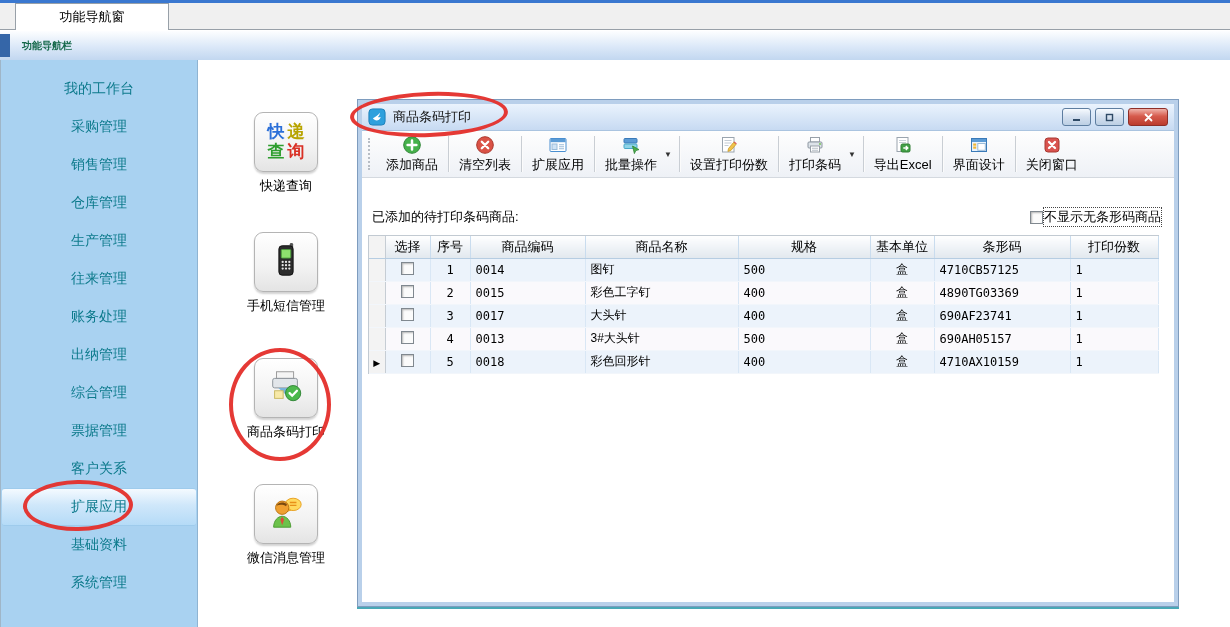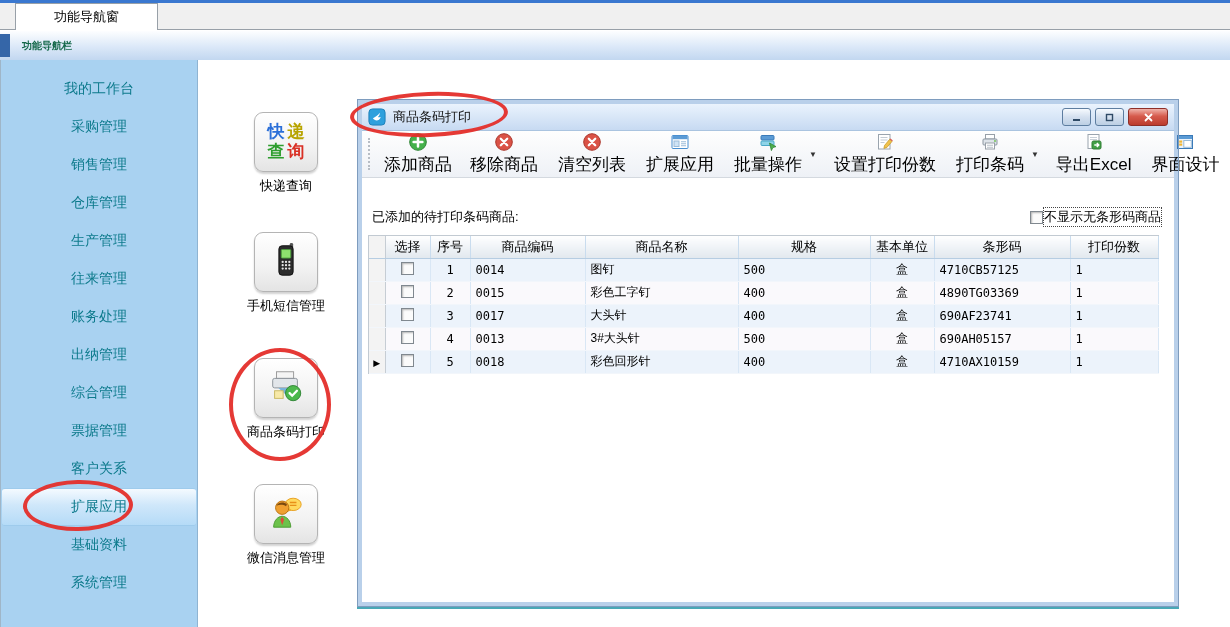--- a/index.html
+++ b/index.html
@@ -3,21 +3,21 @@
 <meta charset="utf-8">
 <style>
   * { margin:0; padding:0; box-sizing:border-box; }
   html,body { background:#ffffff; }
   body { font-family:"Liberation Sans","DejaVu Sans",sans-serif; }
   #app { position:relative; width:1230px; height:627px; background:#fff; overflow:hidden; }
 
   
   .topline { position:absolute; left:0; top:0; width:1230px; height:3px; background:#3a78d0; }
   .tabstrip { position:absolute; left:0; top:3px; width:1230px; height:27px; background:#f0f0f0; border-bottom:1px solid #98a0a8; }
-  .tab { position:absolute; left:15px; top:0; width:143px; height:27px; background:#ffffff;
+  .tab { position:absolute; left:15px; top:0; width:154px; height:27px; background:#ffffff;
          border:1px solid #98a0a8; border-bottom:none; display:flex; align-items:center; justify-content:center;
          font-size:13px; color:#000; }
   .navbar { position:absolute; left:0; top:31px; width:1230px; height:29px;
             background:linear-gradient(#fdfeff, #dbe8f8 55%, #c2d7f0); display:flex; align-items:center; }
   .nav-accent { width:10px; height:23px; background:#3566a8; margin-right:12px; }
   .nav-title { font-size:10px; font-weight:bold; color:#15684a; }
 
   
   .sidebar { position:absolute; left:0; top:60px; width:198px; height:567px; background:#a9d2f1;
              border-right:1px solid #8fb4d2; border-left:1px solid #9fb6c8; padding-top:10px; }
@@ -50,21 +50,21 @@
              background:linear-gradient(#f6fafe,#d4e0ef 50%,#bccfe4); display:flex; align-items:center; justify-content:center; cursor:pointer; }
   .win-btn svg { width:11px; height:9px; display:block; }
   .win-btn.close { width:40px; background:linear-gradient(#f0b3aa,#d65a4c 45%,#bb3c2e); border-color:#8e2f28; }
 
   .toolbar { height:47px; display:flex; align-items:stretch; padding-left:4px;
              background:linear-gradient(#fefefe,#eef1f6); border-bottom:1px solid #d4d9df; }
   .grip { width:4px; border-left:2px dotted #b7bdc5; margin:7px 5px 7px 2px; }
   .tool-btn { display:flex; align-items:center; padding:2px 6px; cursor:pointer; }
   .tool-main { display:flex; flex-direction:column; align-items:center; justify-content:center; gap:1px; padding:0 3px; }
   .tool-icon svg { width:20px; height:20px; display:block; }
-  .tool-label { font-size:17px; color:#000; white-space:nowrap; }
+  .tool-label { font-size:13px; color:#000; white-space:nowrap; }
   .dd-arrow { font-size:8px; color:#333; margin-left:4px; }
   .tool-sep { width:1px; background:#c9ced4; box-shadow:1px 0 0 #fbfbfb; margin:5px 1px; }
 
   .list-row { display:flex; align-items:center; margin:29px 12px 2px 10px; }
   .list-label { font-size:13px; color:#000; }
   .filter { margin-left:auto; display:flex; align-items:center; cursor:pointer; }
   .cb { display:inline-block; width:13px; height:13px; background:#fbfbfb; border:1px solid #7f8archive890; border:1px solid #80888f;
         box-shadow:inset 1px 1px 2px rgba(0,0,0,.28), inset -1px -1px 0 #ffffff; }
   .filter-label { font-size:13px; color:#000; border:1px dotted #444; }
 
@@ -254,32 +254,20 @@
       <span class="grip"></span>
     <div class="tool-btn">
     <span class="tool-main">
       <span class="tool-icon">
               <svg viewBox="0 0 20 20">
                 <circle cx="10" cy="10" r="8.3" fill="#45b14b" stroke="#2e8535"></circle>
                 <path d="M10 5.6v8.8M5.6 10h8.8" stroke="#fff" stroke-width="2.5" stroke-linecap="round"></path>
               </svg>
             </span>
       <span class="tool-label">添加商品</span>
-    </span>
-
-  </div>
-        <div class="tool-btn">
-    <span class="tool-main">
-      <span class="tool-icon">
-              <svg viewBox="0 0 20 20">
-                <circle cx="10" cy="10" r="8.3" fill="#da5246" stroke="#ab372c"></circle>
-                <path d="M6.8 6.8l6.4 6.4M13.2 6.8l-6.4 6.4" stroke="#fff" stroke-width="2.3" stroke-linecap="round"></path>
-              </svg>
-            </span>
-      <span class="tool-label">移除商品</span>
     </span>
 
   </div>
         <span class="tool-sep"></span>
         <div class="tool-btn">
     <span class="tool-main">
       <span class="tool-icon">
               <svg viewBox="0 0 20 20">
                 <circle cx="10" cy="10" r="8.3" fill="#da5246" stroke="#ab372c"></circle>
                 <path d="M6.8 6.8l6.4 6.4M13.2 6.8l-6.4 6.4" stroke="#fff" stroke-width="2.3" stroke-linecap="round"></path>

